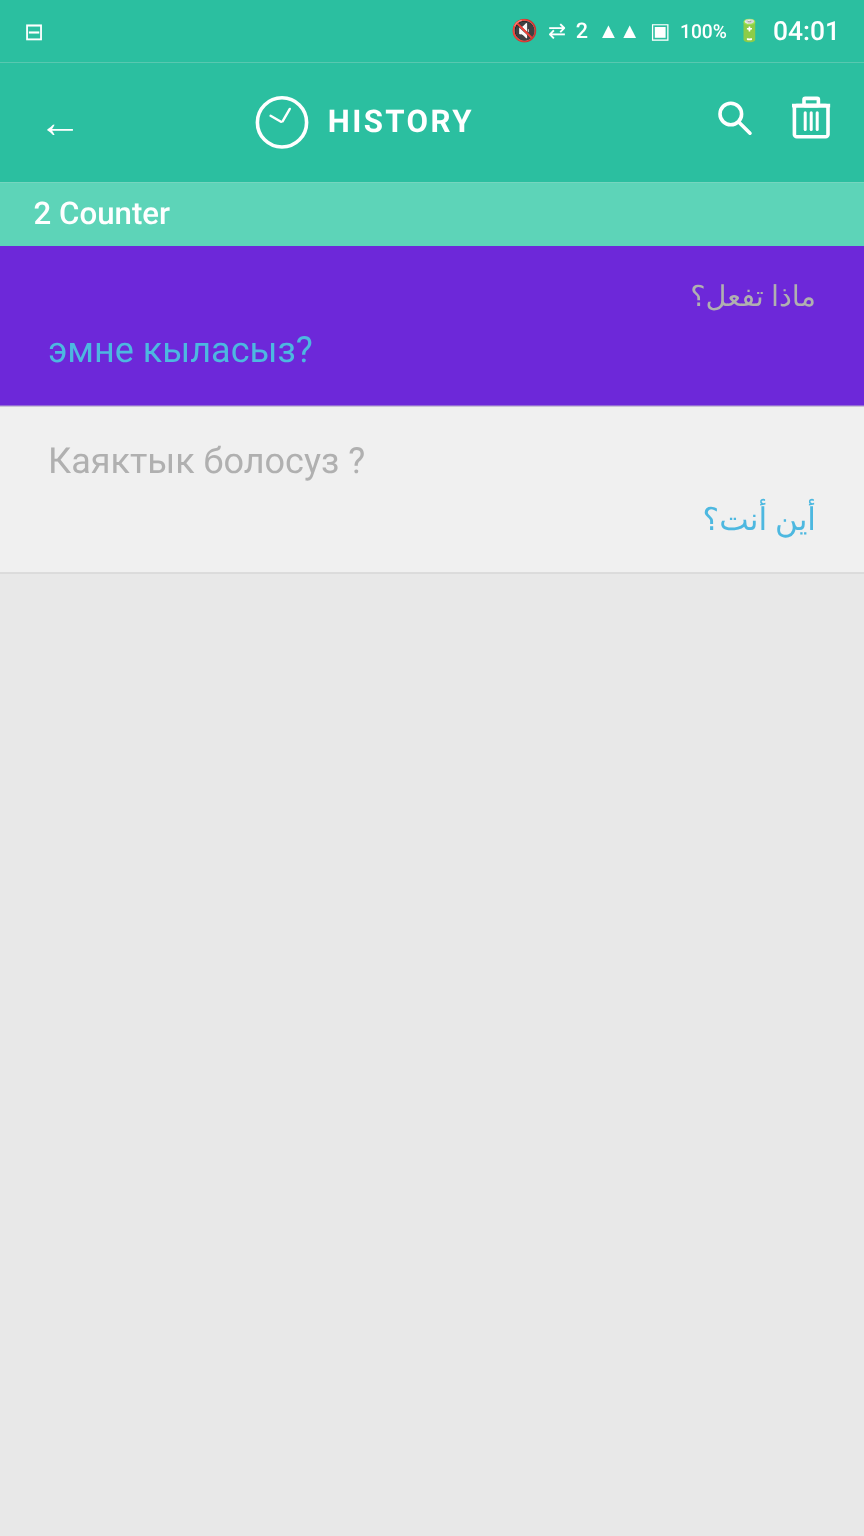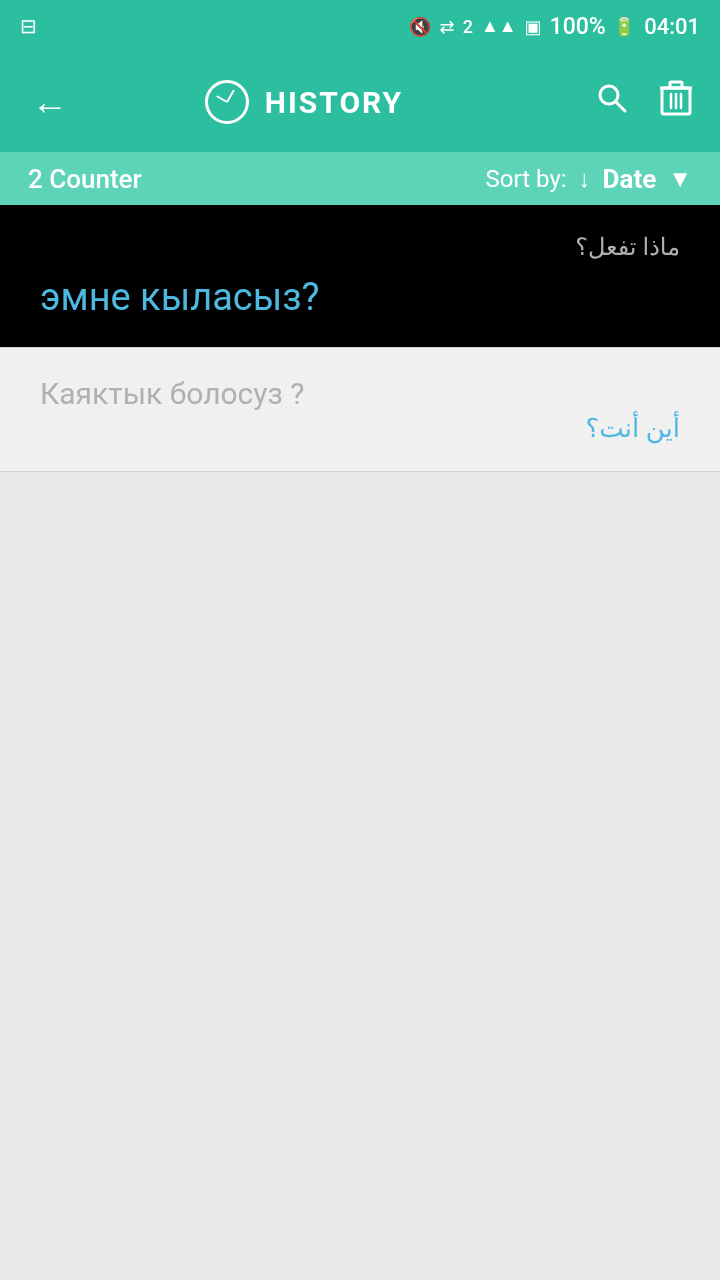--- a/index.html
+++ b/index.html
@@ -85,21 +85,21 @@
       height: 14px;
       background: white;
       bottom: 50%;
       left: 50%;
       transform-origin: bottom center;
       transform: translateX(-50%) rotate(30deg);
       border-radius: 1px;
     }
     .app-bar-title {
       color: white;
-      font-size: 30px;
+      font-size: 26px;
       font-weight: 700;
       letter-spacing: 2px;
     }
     .app-bar-actions {
       display: flex;
       align-items: center;
       gap: 24px;
     }
     .app-bar-icon {
       color: white;
@@ -146,45 +146,45 @@
     }
 
     
     .content {
       background: #e8e8e8;
       padding: 0;
     }
 
     
     .history-item {
-      background: #000000;
+      background: #6d28d9;
       padding: 28px 40px 28px 40px;
       border-bottom: 1px solid #d0d0d0;
     }
     .history-item-arabic {
       text-align: right;
       color: #b0b0b0;
       font-size: 24px;
       margin-bottom: 14px;
       direction: rtl;
     }
     .history-item-kyrgyz {
       color: #4db8e0;
-      font-size: 38px;
+      font-size: 30px;
       font-weight: 400;
     }
     .history-item-second {
       background: #f0f0f0;
       padding: 28px 40px 28px 40px;
       border-bottom: 1px solid #d0d0d0;
     }
     .history-item-kyrgyz2 {
       color: #b0b0b0;
       font-size: 30px;
-      margin-bottom: 2px;
+      margin-bottom: 16px;
     }
     .history-item-arabic2 {
       color: #4db8e0;
       font-size: 26px;
       direction: rtl;
     }
 
     
   </style>
 </head>
@@ -193,21 +193,21 @@
 <div class="status-bar">
   <div class="status-bar-left">
     <span style="color:white;font-size:20px;">⊟</span>
   </div>
   <div class="status-bar-right">
     <span style="font-size:18px;">🔇</span>
     <span style="font-size:18px;">⇄</span>
     <span style="font-size:18px;">2</span>
     <span style="font-size:18px;">▲▲</span>
     <span style="font-size:18px;">▣</span>
-    <span style="font-size:23px;">100%</span>
+    <span style="font-size:16px;">100%</span>
     <span style="font-size:18px;">🔋</span>
     <span>04:01</span>
   </div>
 </div>
 
 <div class="app-bar">
   <div class="app-bar-back">
     <span>←</span>
   </div>
   <div class="app-bar-title-section">
@@ -234,26 +234,20 @@
         <line x1="11" y1="14" x2="11" y2="28" stroke="white" stroke-width="2.5" stroke-linecap="round"></line>
         <line x1="16" y1="14" x2="16" y2="28" stroke="white" stroke-width="2.5" stroke-linecap="round"></line>
         <line x1="21" y1="14" x2="21" y2="28" stroke="white" stroke-width="2.5" stroke-linecap="round"></line>
       </svg>
     </span>
   </div>
 </div>
 
 <div class="filter-bar">
   <span class="counter-label">2 Counter</span>
-  <div class="sort-section">
-    <span class="sort-label">Sort by:</span>
-    <span class="sort-arrow">↓</span>
-    <span class="sort-value">Date</span>
-    <span class="sort-dropdown-arrow">▼</span>
-  </div>
 </div>
 
 <div class="content">
 
   <div class="history-item">
     <div class="history-item-arabic">ماذا تفعل؟</div>
     <div class="history-item-kyrgyz">эмне кыласыз?</div>
   </div>
 
   <div class="history-item-second">

